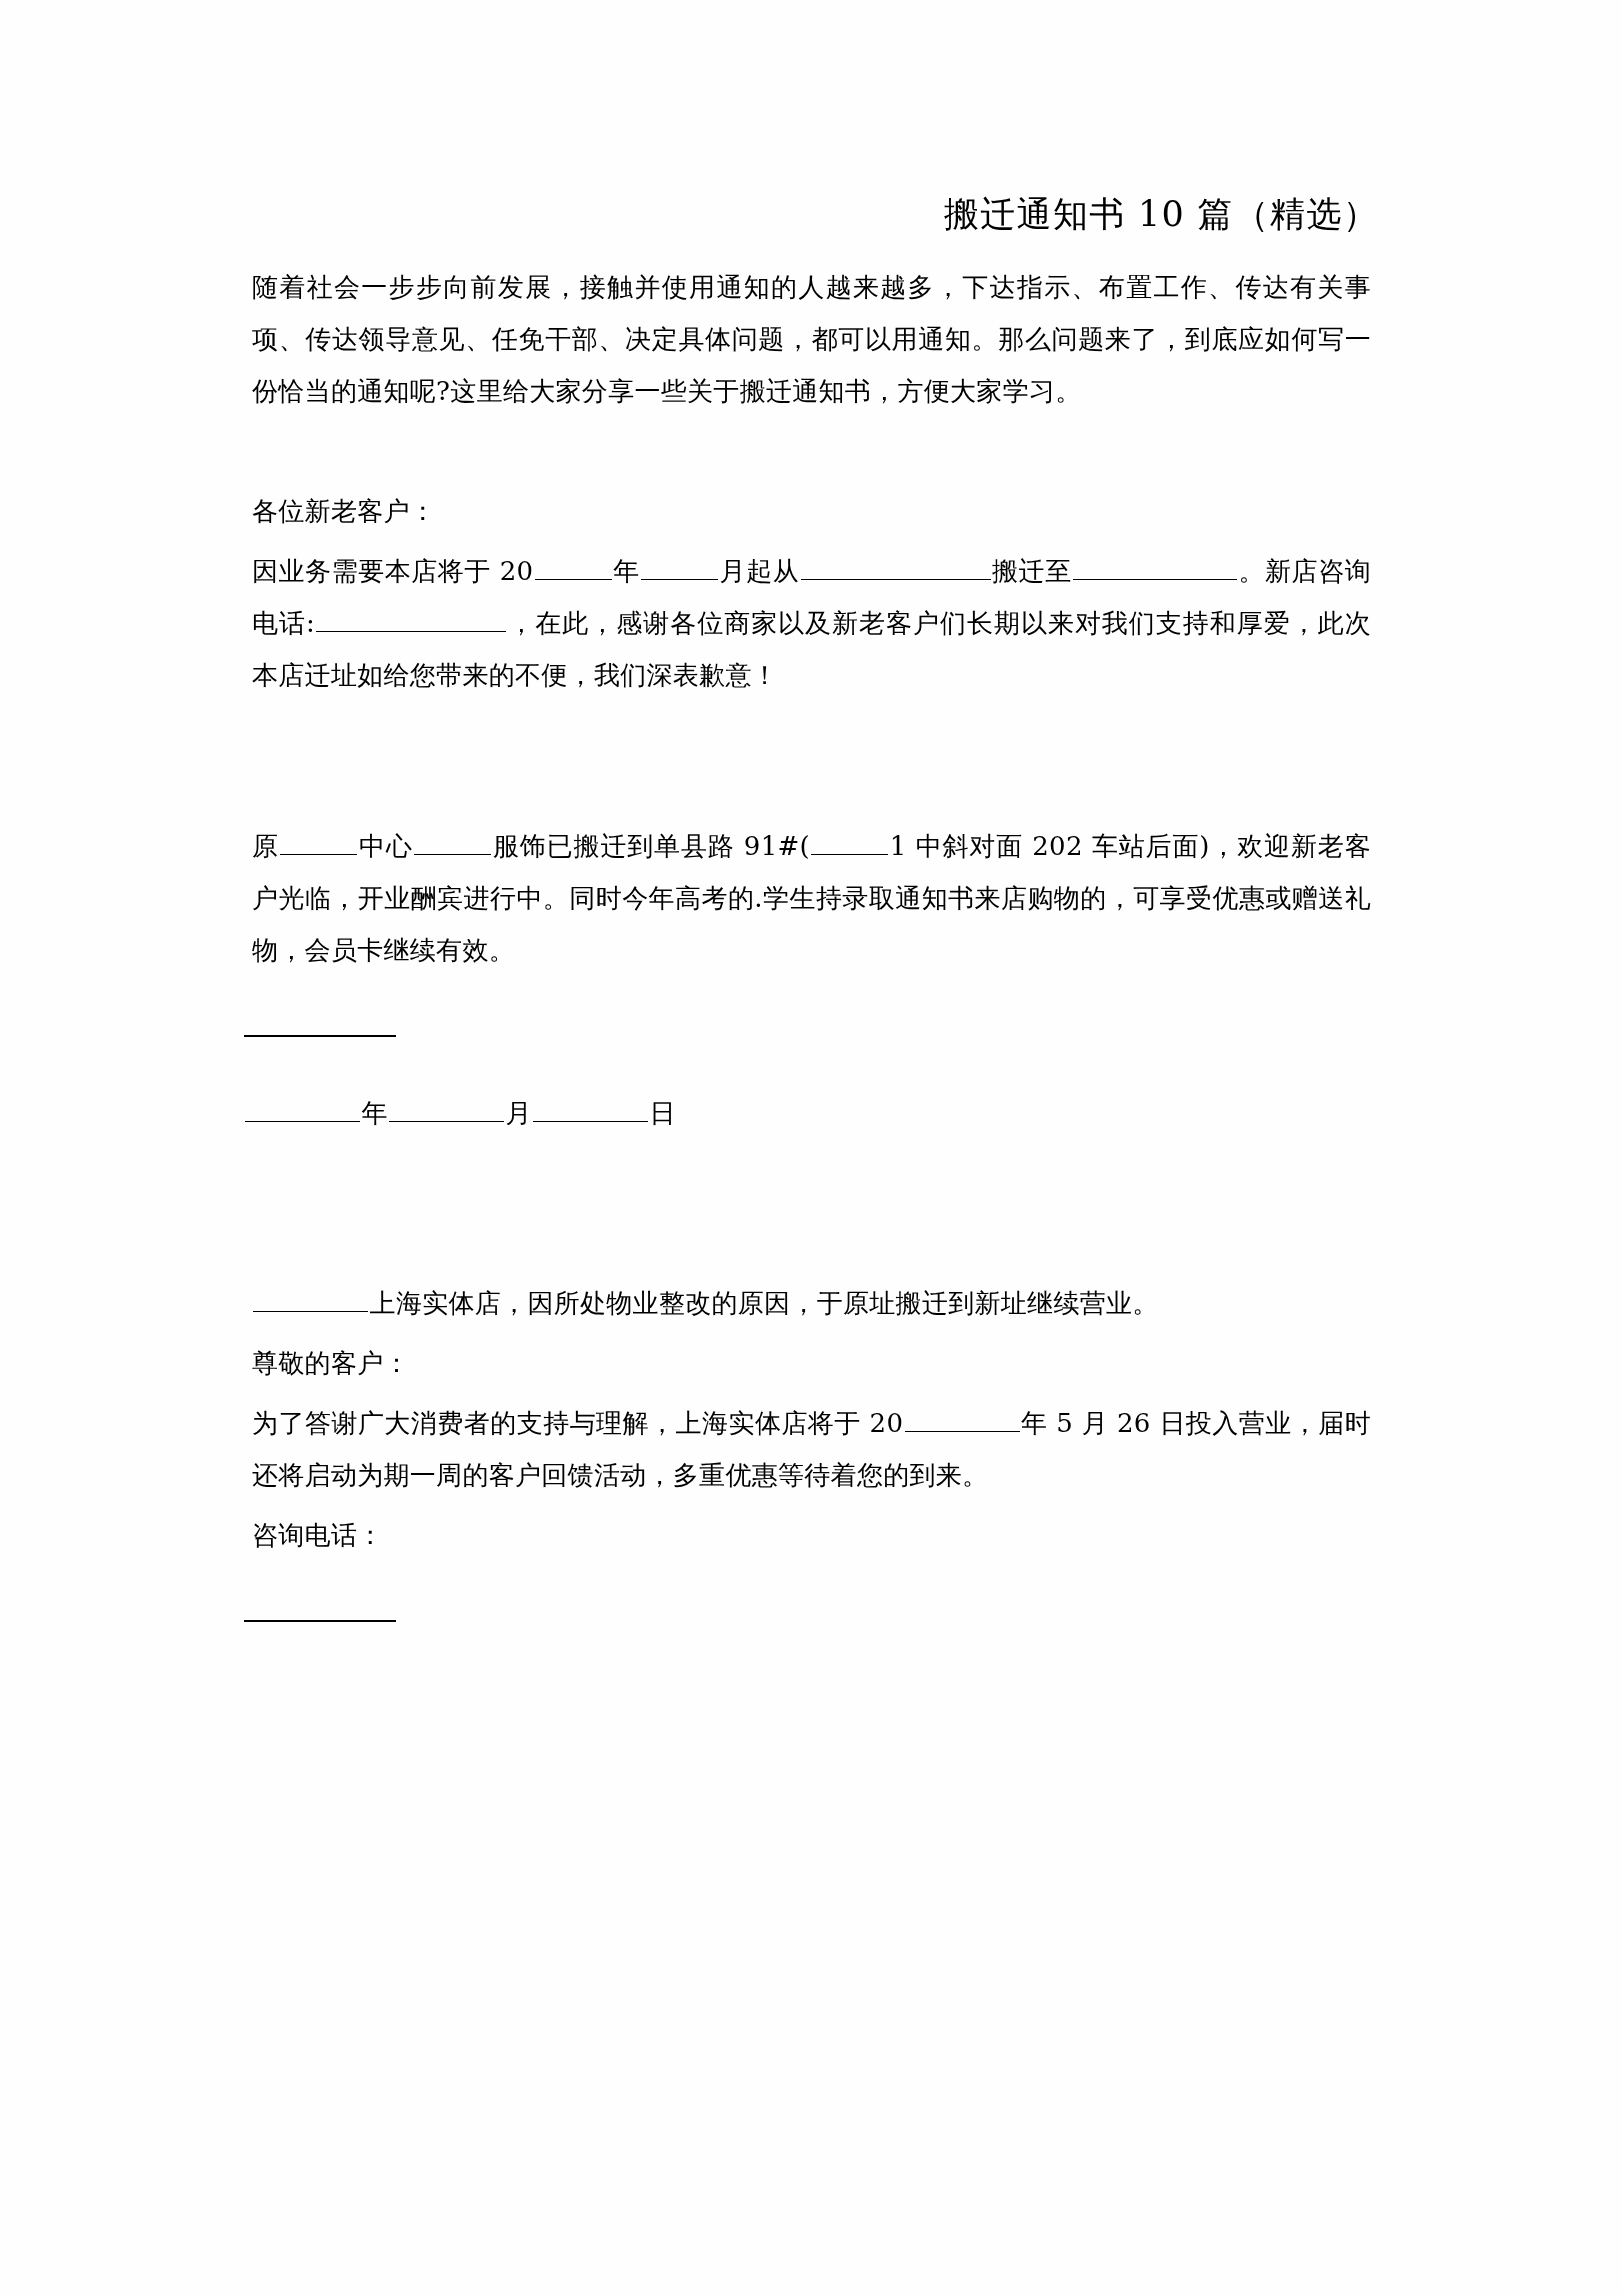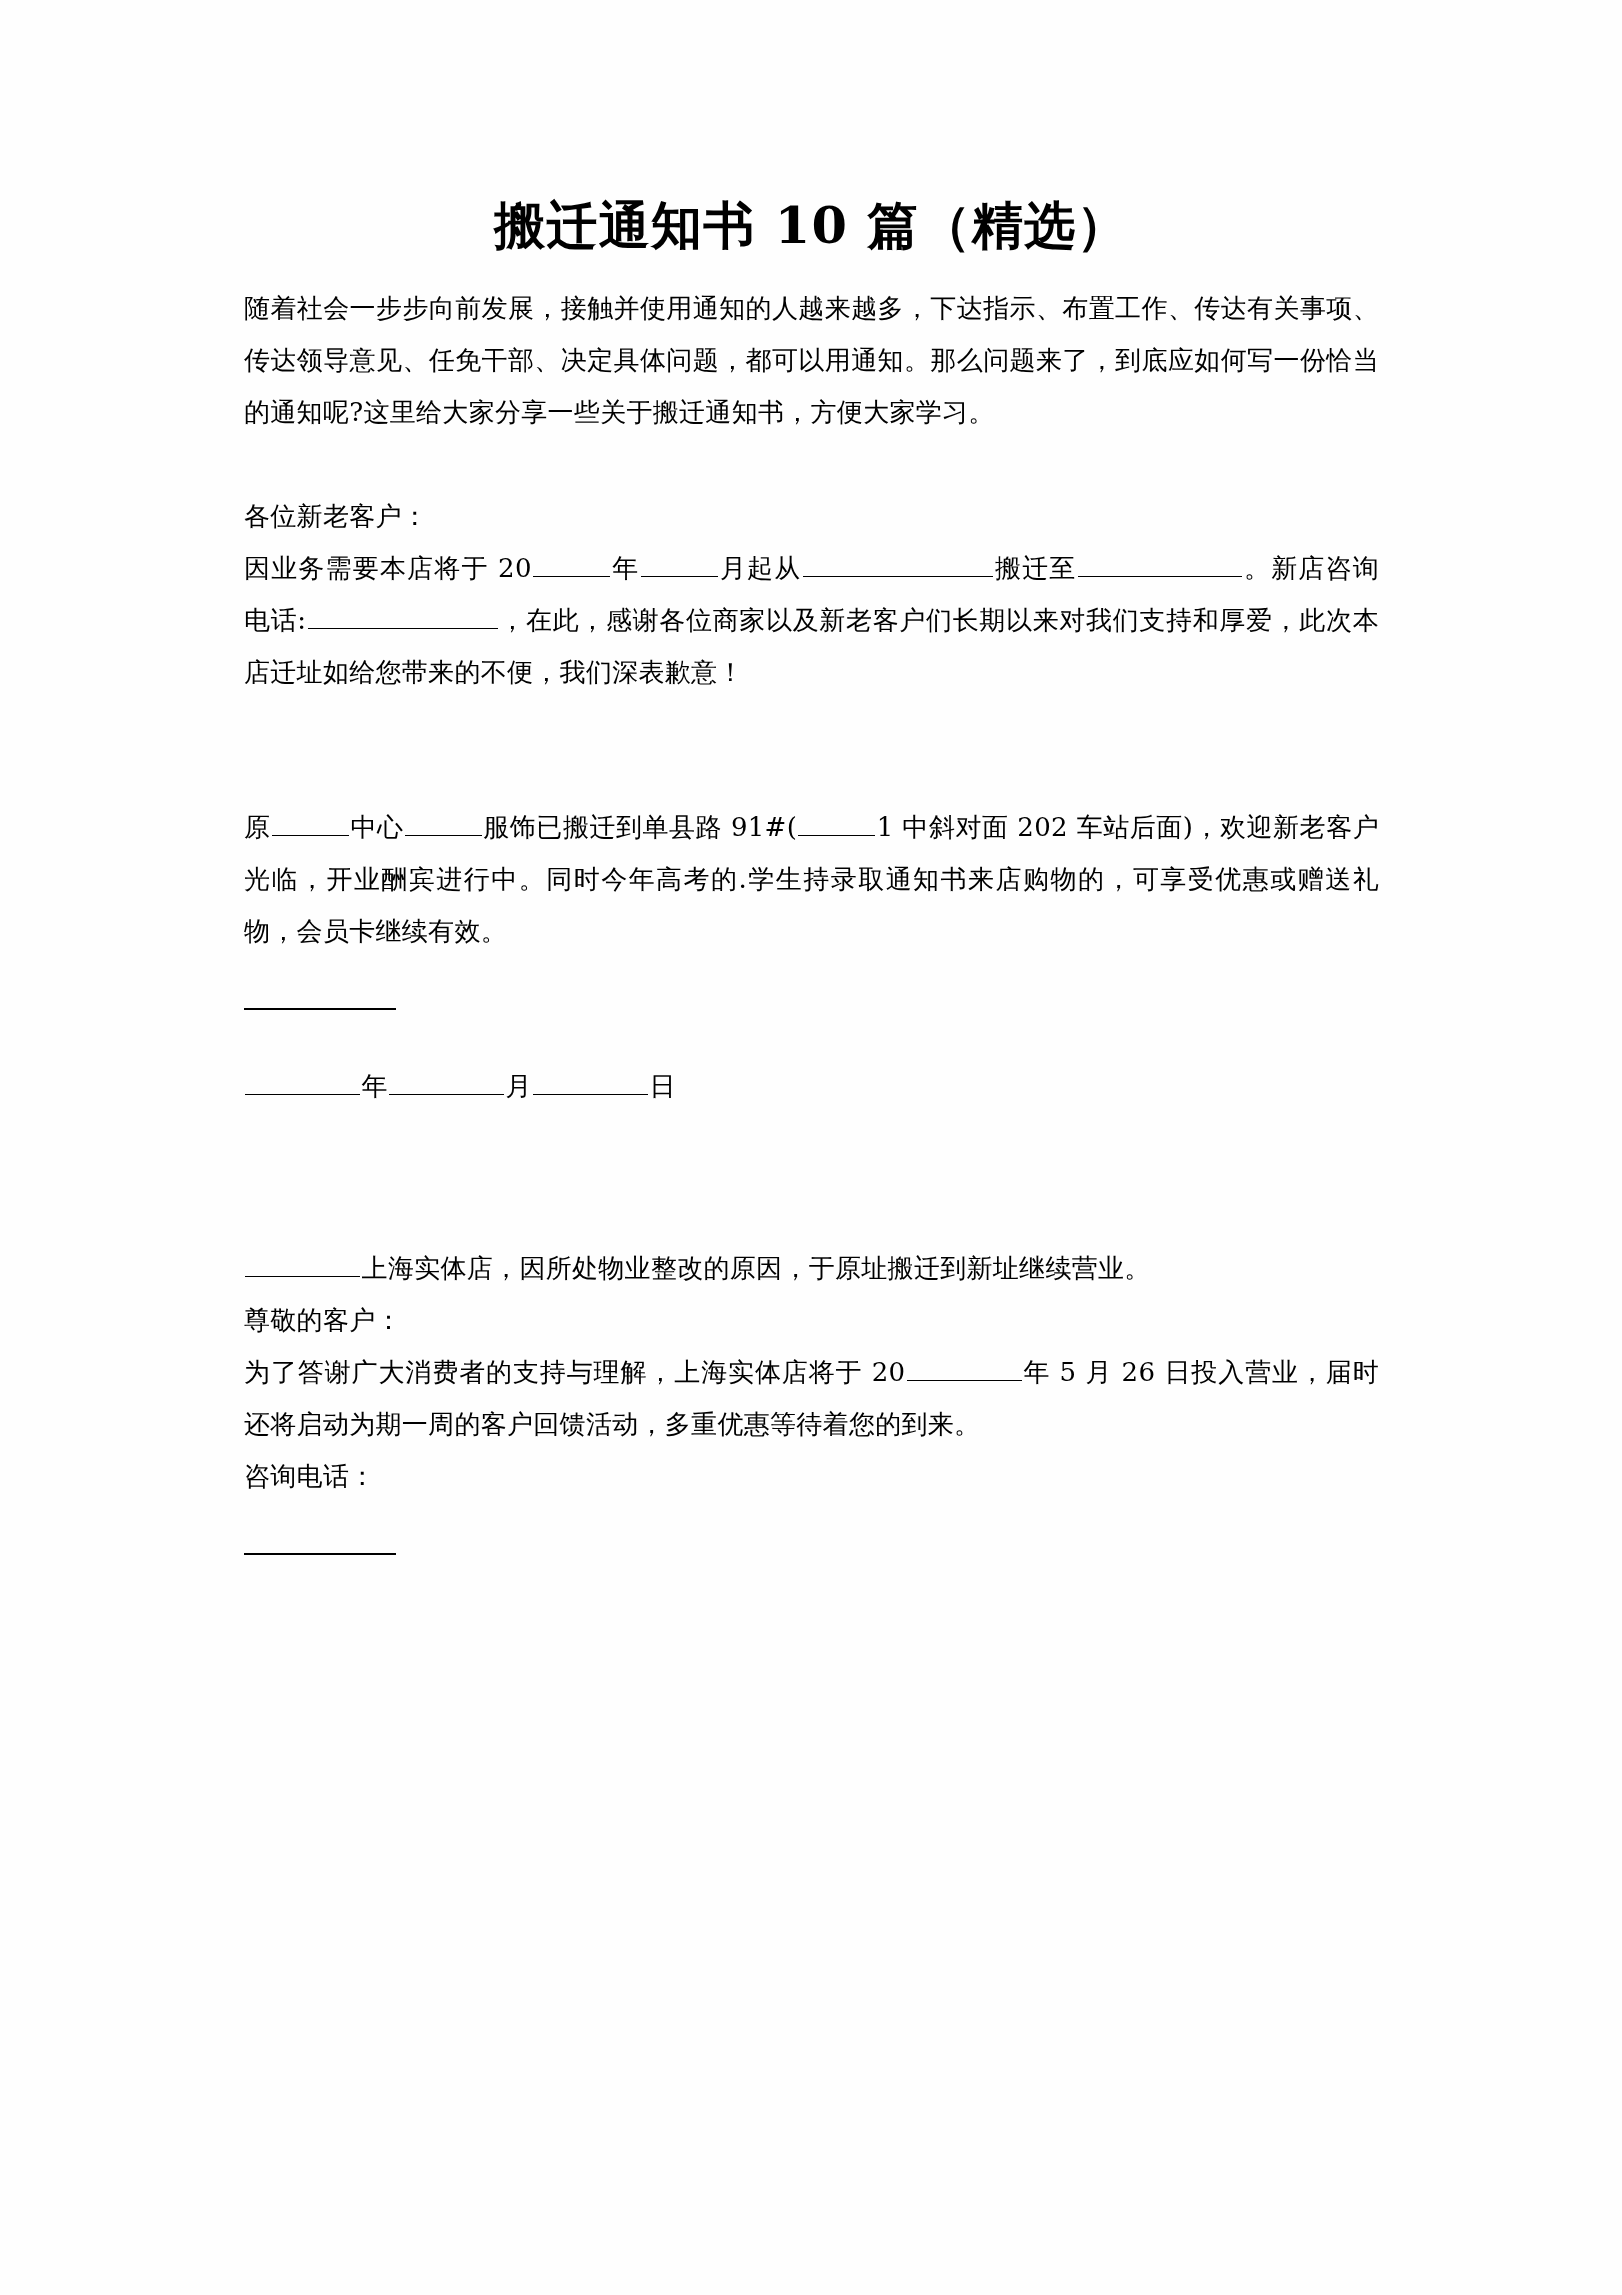--- a/index.html
+++ b/index.html
@@ -30,36 +30,36 @@
   .content {
     position: absolute;
     left: 244px;
     top: 177px;
     width: 1135px;
   }
 
   
   .doc-title {
     font-family: "DejaVu Serif", "Liberation Serif", serif;
-    font-weight: bold;
-    font-size: 51px;
+    font-weight: normal;
+    font-size: 35px;
     line-height: 1.35;
-    text-align: center;
+    text-align: right;
     letter-spacing: 1.3px;
     margin: 0 0 22px 0;
     padding-top: 14.4px;
   }
 
   
   .para {
     font-size: 26px;
     line-height: 52px;
     text-align: justify;
     text-justify: inter-ideograph;
-    margin: 0;
+    margin: 8px;
     letter-spacing: 0.3px;
     word-break: break-all;
   }
 
   .spacer-lg { height: 52px; }
   .spacer-xl { height: 103px; }
   .spacer-sm { height: 26px; }
 
   
   .blank {

